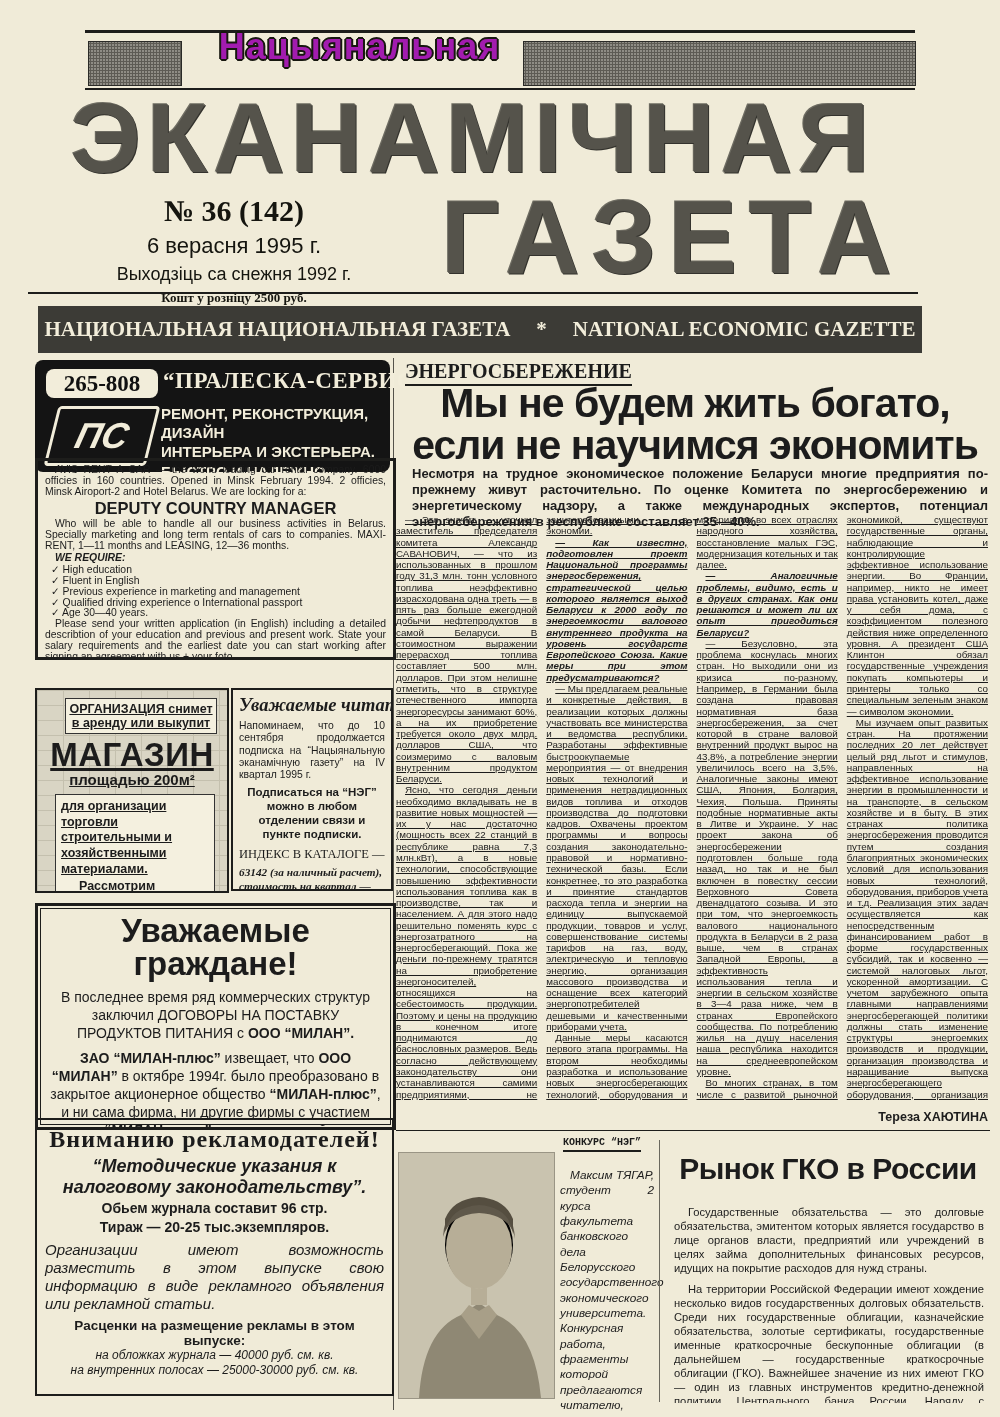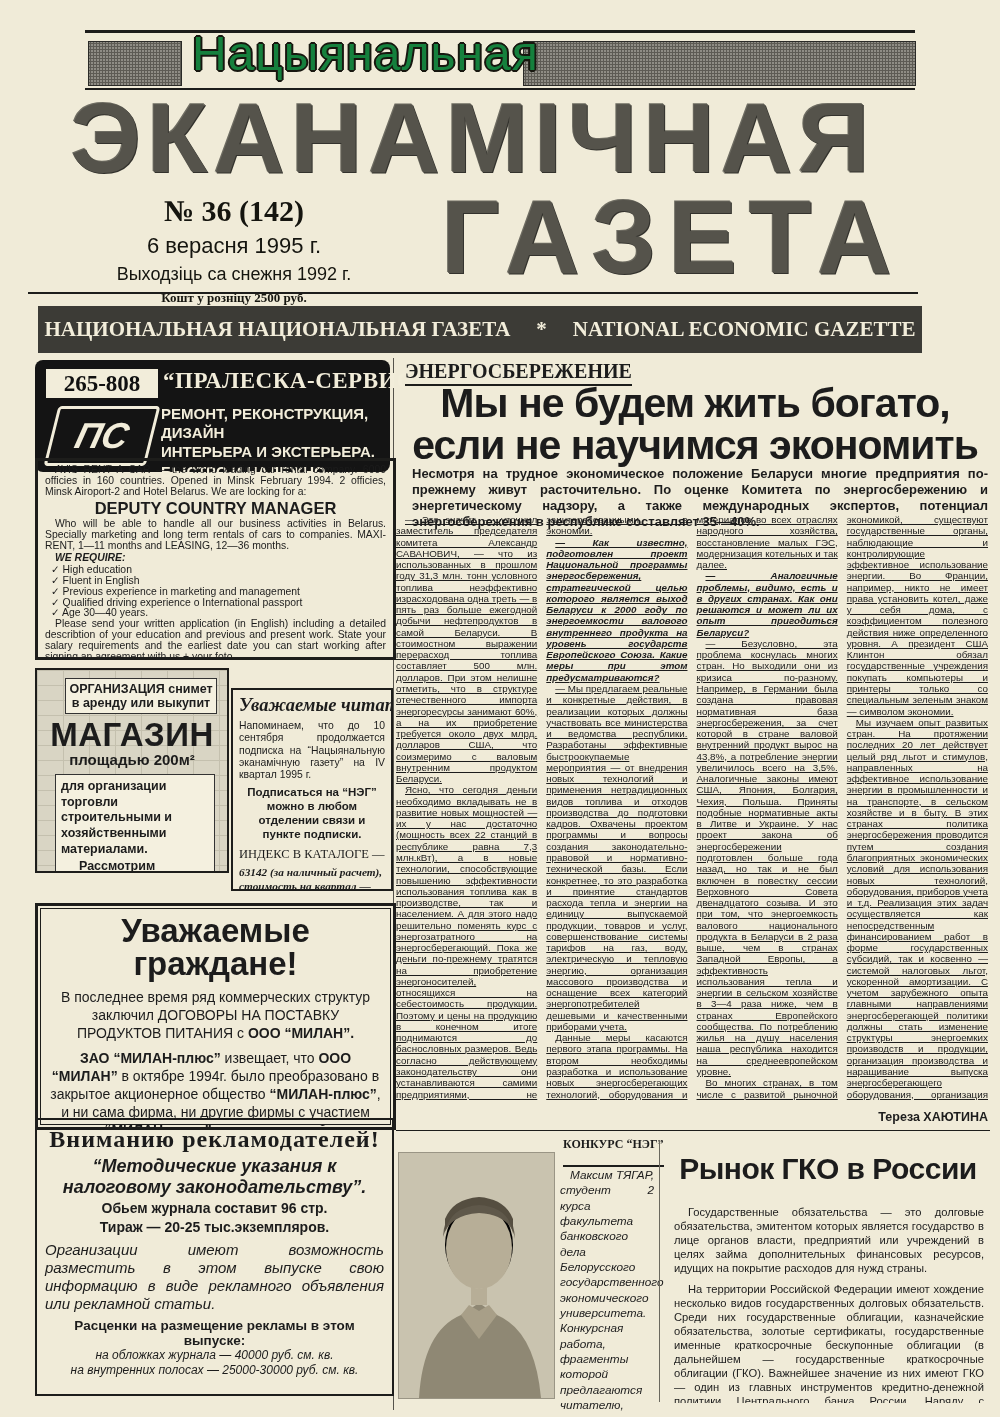--- a/index.html
+++ b/index.html
@@ -2,35 +2,35 @@
 <html lang="ru"><head>
 <meta charset="utf-8">
 <style>
   html,body{margin:0;padding:0;background:#c8c4b4;}
   .page{position:relative;width:1000px;height:1417px;background:#f0ebd8;
         font-family:"Liberation Sans",sans-serif;color:#1c1c1c;overflow:hidden;margin:0 auto;}
   .abs{position:absolute;}
   .rule{background:#1d1d1b;}
   
   .dotband{background-color:#8f8d85;background-image:radial-gradient(#5d5b54 1px,transparent 1.1px);background-size:3px 3px;border:1px solid #2a2a27;}
-  .pretitle{font-weight:400;font-size:48px;letter-spacing:1px;color:#15803d;white-space:nowrap;
+  .pretitle{font-weight:700;font-size:36px;letter-spacing:1px;color:#a21caf;white-space:nowrap;
     text-shadow:-2px 0 #17170f,2px 0 #17170f,0 -2px #17170f,0 2px #17170f,-1px -1px #17170f,1px 1px #17170f,1px -1px #17170f,-1px 1px #17170f;}
   .bigtitle{font-weight:700;color:#55534b;white-space:nowrap;line-height:1;
     text-shadow:1px 1px 0 #33322d, -1px -1px 0 #6e6c62;}
   .issue{text-align:center;color:#15150f;}
   .issue .num{font-family:"Liberation Serif",serif;font-weight:700;font-size:30px;}
   .issue .date{font-size:22px;margin-top:5px;}
   .issue .since{font-size:18px;margin-top:5px;}
   .issue .price{font-family:"Liberation Serif",serif;font-weight:700;font-size:13px;margin-top:5px;}
   .subbar{background:#3c3b36;color:#f2edda;display:flex;align-items:center;justify-content:center;
           gap:26px;font-family:"Liberation Serif",serif;font-weight:700;font-size:21px;white-space:nowrap;}
   
   .praleska{background:#141414;border-radius:8px;color:#f2edda;}
   .pr-phone{position:absolute;left:11px;top:9px;width:112px;height:29px;background:#f2edda;color:#111;
-            font-family:"Liberation Serif",serif;font-weight:700;font-size:23px;text-align:center;line-height:29px;}
+            font-family:"Liberation Serif",serif;font-weight:700;font-size:23px;text-align:center;line-height:29px;border-radius:8px;}
   .pr-name{position:absolute;left:128px;top:8px;right:6px;font-family:"Liberation Serif",serif;font-weight:700;
            font-size:23px;text-align:center;letter-spacing:.5px;white-space:nowrap;}
   .pr-logo{position:absolute;left:16px;top:46px;width:96px;height:54px;border:3px solid #f2edda;border-radius:4px;
            transform:skewX(-14deg);display:flex;align-items:center;justify-content:center;
            font-weight:700;font-style:italic;font-size:36px;color:#f2edda;}
   .pr-lines{position:absolute;left:126px;top:44px;right:8px;font-weight:700;font-size:15px;line-height:1.28;}
   .avis{border:3px solid #1d1d1b;padding:4px 7px;font-size:10.4px;line-height:1.05;text-align:justify;overflow:hidden;}
   .avis p{margin:0 0 1px 0;text-indent:10px;}
   .avis .pos{text-align:center;font-weight:700;font-size:16.5px;text-indent:0;margin:2px 0;}
   .avis .we{font-style:italic;font-weight:700;}
@@ -64,21 +64,21 @@
   .advert .i12{font-style:italic;font-size:12px;line-height:1.2;}
   
   .seclabel{font-family:"Liberation Serif",serif;font-weight:700;font-size:20px;border-bottom:2px solid #1d1d1b;padding-bottom:1px;}
   .headline{font-weight:700;font-size:41px;line-height:1.04;text-align:center;letter-spacing:-1px;white-space:nowrap;}
   .lead{font-weight:700;font-size:13px;line-height:1.22;text-align:justify;}
   .energy-body{column-count:4;column-gap:9px;font-size:9.8px;line-height:1.15;text-align:justify;overflow:hidden;hyphens:auto;}
   .energy-body p{margin:0;text-indent:9px;}
   .energy-body p.q{font-weight:700;font-style:italic;}
   .author{font-weight:700;font-size:12.5px;text-align:right;}
   
-  .contestlabel{font-family:Liberation Serif, serif;font-weight:700;font-size:12px;border-bottom:2px solid #1d1d1b;padding-bottom:13px;}
+  .contestlabel{font-family:Liberation Mono, monospace;font-weight:700;font-size:10px;border-bottom:2px solid #1d1d1b;padding-bottom:2px;}
   .photo{background:#cfc9b6;border:1px solid #9a9585;}
   .caption{font-style:italic;font-size:11.8px;line-height:1.3;text-align:justify;}
   .caption p{margin:0;text-indent:10px;}
   .gko-h{font-weight:700;font-size:30px;text-align:center;white-space:nowrap;letter-spacing:-.5px;}
   .gko-body{font-size:11.2px;line-height:1.24;text-align:justify;}
   .gko-body p{margin:8px;text-indent:14px;}
 </style>
 </head>
 <body>
 
@@ -129,21 +129,21 @@
         <p>✓ High education</p>
         <p>✓ Fluent in English</p>
         <p>✓ Previous experience in marketing and management</p>
         <p>✓ Qualified driving experience o International passport</p>
         <p>✓ Age 30—40 years.</p>
       </div>
     <p>Please send your written application (in English) including a detailed describtion of your education and previous and present work. State your salary requirements and the earliest date you can start working after signing an agreement with us + your foto.</p>
 
   </div>
 
-  <div class="abs shop" style="left:35px;top:668px;width:190px;height:201px;">
+  <div class="abs shop" style="left:35px;top:688px;width:190px;height:201px;text-decoration:underline;">
     <div class="top">ОРГАНИЗАЦИЯ снимет в аренду или выкупит</div>
     <div class="name">МАГАЗИН</div>
     <div class="area">площадью 200м²</div>
     <div class="body">
       <div>для организации торговли строительными и хозяйственными материалами.</div>
       <div class="p2">Рассмотрим предложения по совместной деятельности.</div>
     </div>
 
   </div>
 

